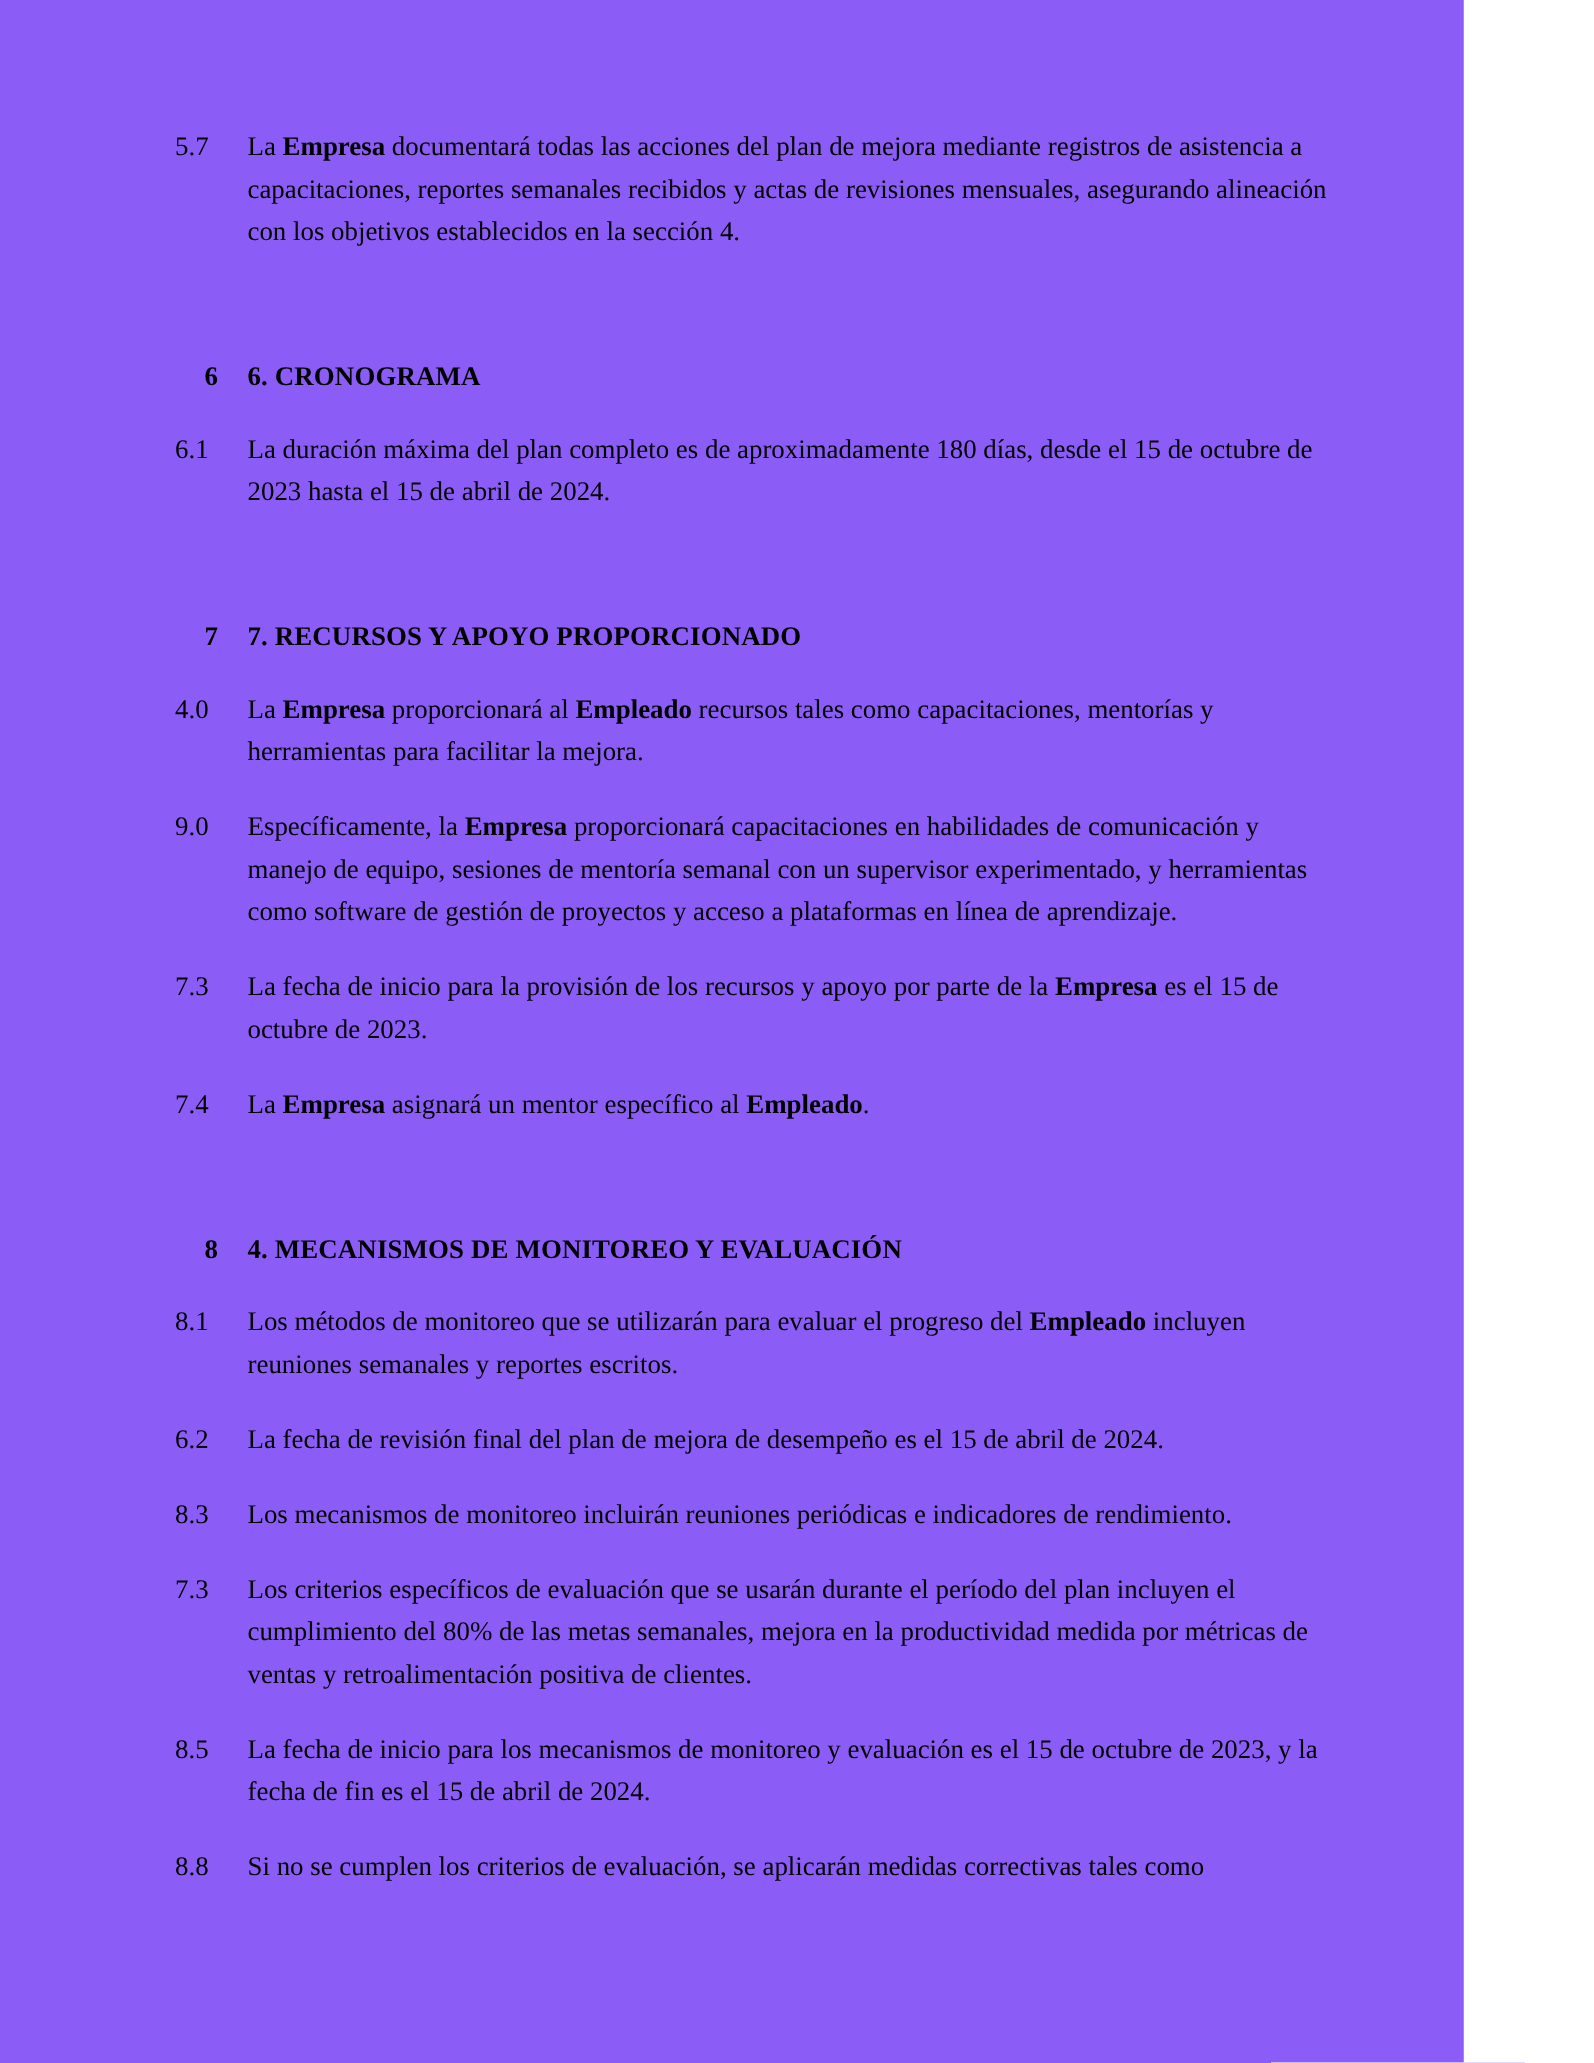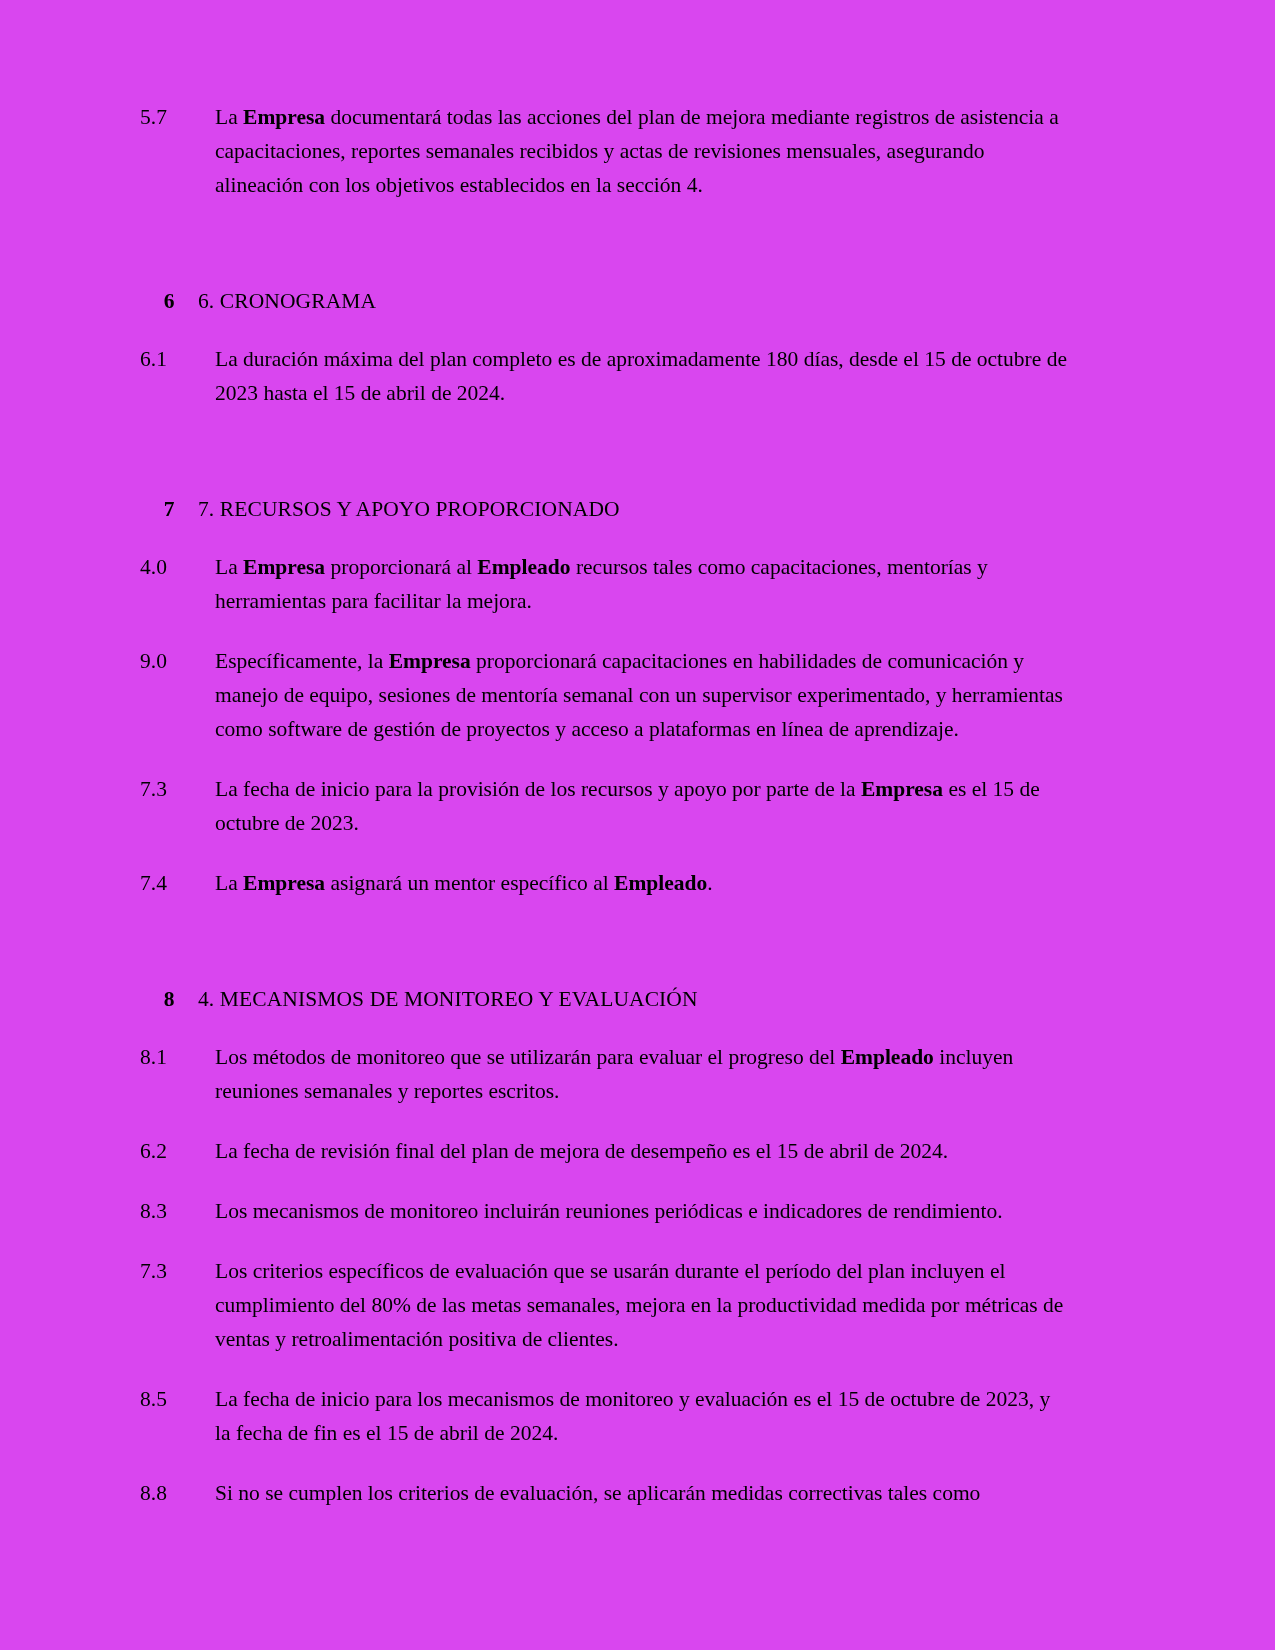--- a/index.html
+++ b/index.html
@@ -9,23 +9,23 @@
   }
   body {
     width: 1275px;
     height: 1650px;
     font-family: "Liberation Serif", "DejaVu Serif", serif;
     color: #000000;
     -webkit-font-smoothing: antialiased;
   }
   .page {
     position: relative;
-    width: 1275px;
+    width: 1171px;
     height: 1650px;
-    background: #d946ef;
+    background: #8b5cf6;
     box-sizing: border-box;
     padding: 100px 205px 0 140px;
   }
   .doc-body {
     width: 930px;
   }
 
   
   .clause {
     display: flex;
@@ -38,21 +38,20 @@
     font-size: 21.5px;
     line-height: 34px;
     text-align: left;
     white-space: nowrap;
   }
   .clause .body {
     flex: 1 1 auto;
     font-size: 21.5px;
     line-height: 34px;
     text-align: left;
-    margin-left: 17px;
   }
   .clause .body b,
   .clause .body strong {
     font-weight: bold;
   }
 
   
   .heading {
     display: flex;
     align-items: flex-start;
@@ -65,21 +64,21 @@
     line-height: 34px;
     font-weight: bold;
     text-align: center;
     padding-right: 0;
     box-sizing: border-box;
   }
   .heading .body {
     flex: 1 1 auto;
     font-size: 21.5px;
     line-height: 34px;
-    font-weight: normal;
+    font-weight: bold;
     letter-spacing: 0.1px;
   }
 
   .gap-before-heading { height: 56px; }
 </style>
 </head>
 <body>
 
 <div class="page">
   <div class="doc-body">

